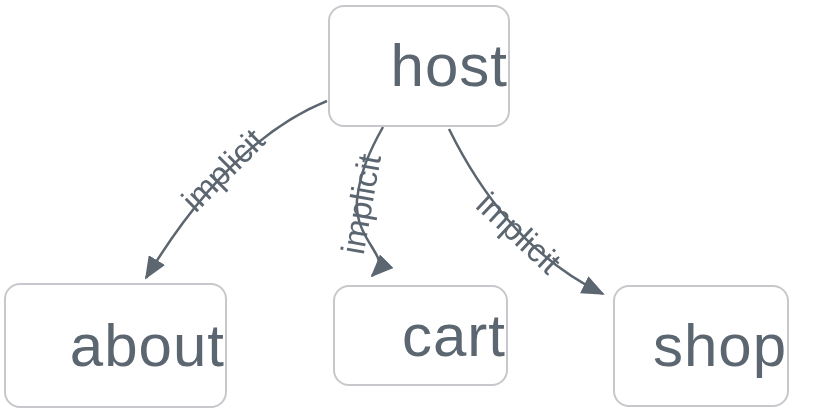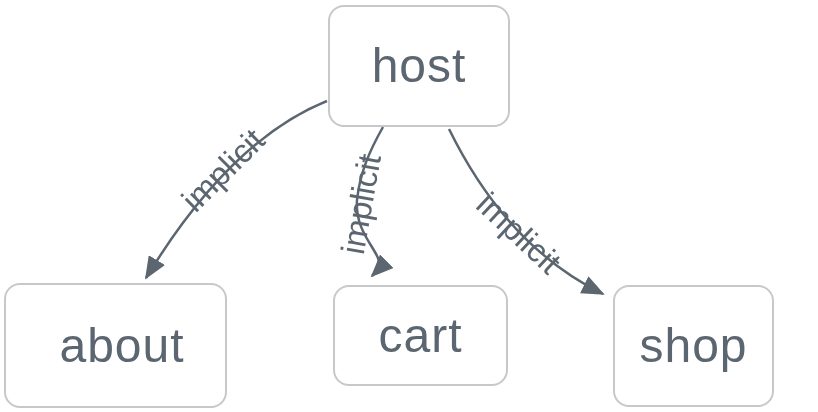--- a/index.html
+++ b/index.html
@@ -27,30 +27,30 @@
     stroke-width: 2.5;
   }
   .node {
     position: absolute;
     box-sizing: border-box;
     background: var(--node-fill, #ffffff);
     border: 2px solid var(--node-border, #c6c8cb);
     border-radius: 16px;
     display: flex;
     align-items: center;
-    justify-content: center;
+    justify-content: flex-end;
     color: var(--text, #5c6670);
-    font-size: 48px;
+    font-size: 60px;
     letter-spacing: 1px;
     line-height: 1;
   }
   #node-host  { left: 328px; top: 5px;   width: 182px; height: 122px; }
   #node-about { left: 4px;   top: 283px; width: 223px; height: 125px; padding-left: 13px; }
   #node-cart  { left: 333px; top: 285px; width: 175px; height: 101px; }
-  #node-shop  { left: 613px; top: 285px; width: 161px; height: 122px; }
+  #node-shop  { left: 613px; top: 285px; width: 176px; height: 122px; }
   .edge-label {
     position: absolute;
     color: var(--text, #5c6670);
     font-size: 33px;
     white-space: nowrap;
     transform: translate(-50%, -50%) rotate(var(--rot, 0deg));
     transform-origin: center center;
     line-height: 1;
   }
   #edge-label-0 { left: 223px; top: 170px; --rot: -45deg; }

